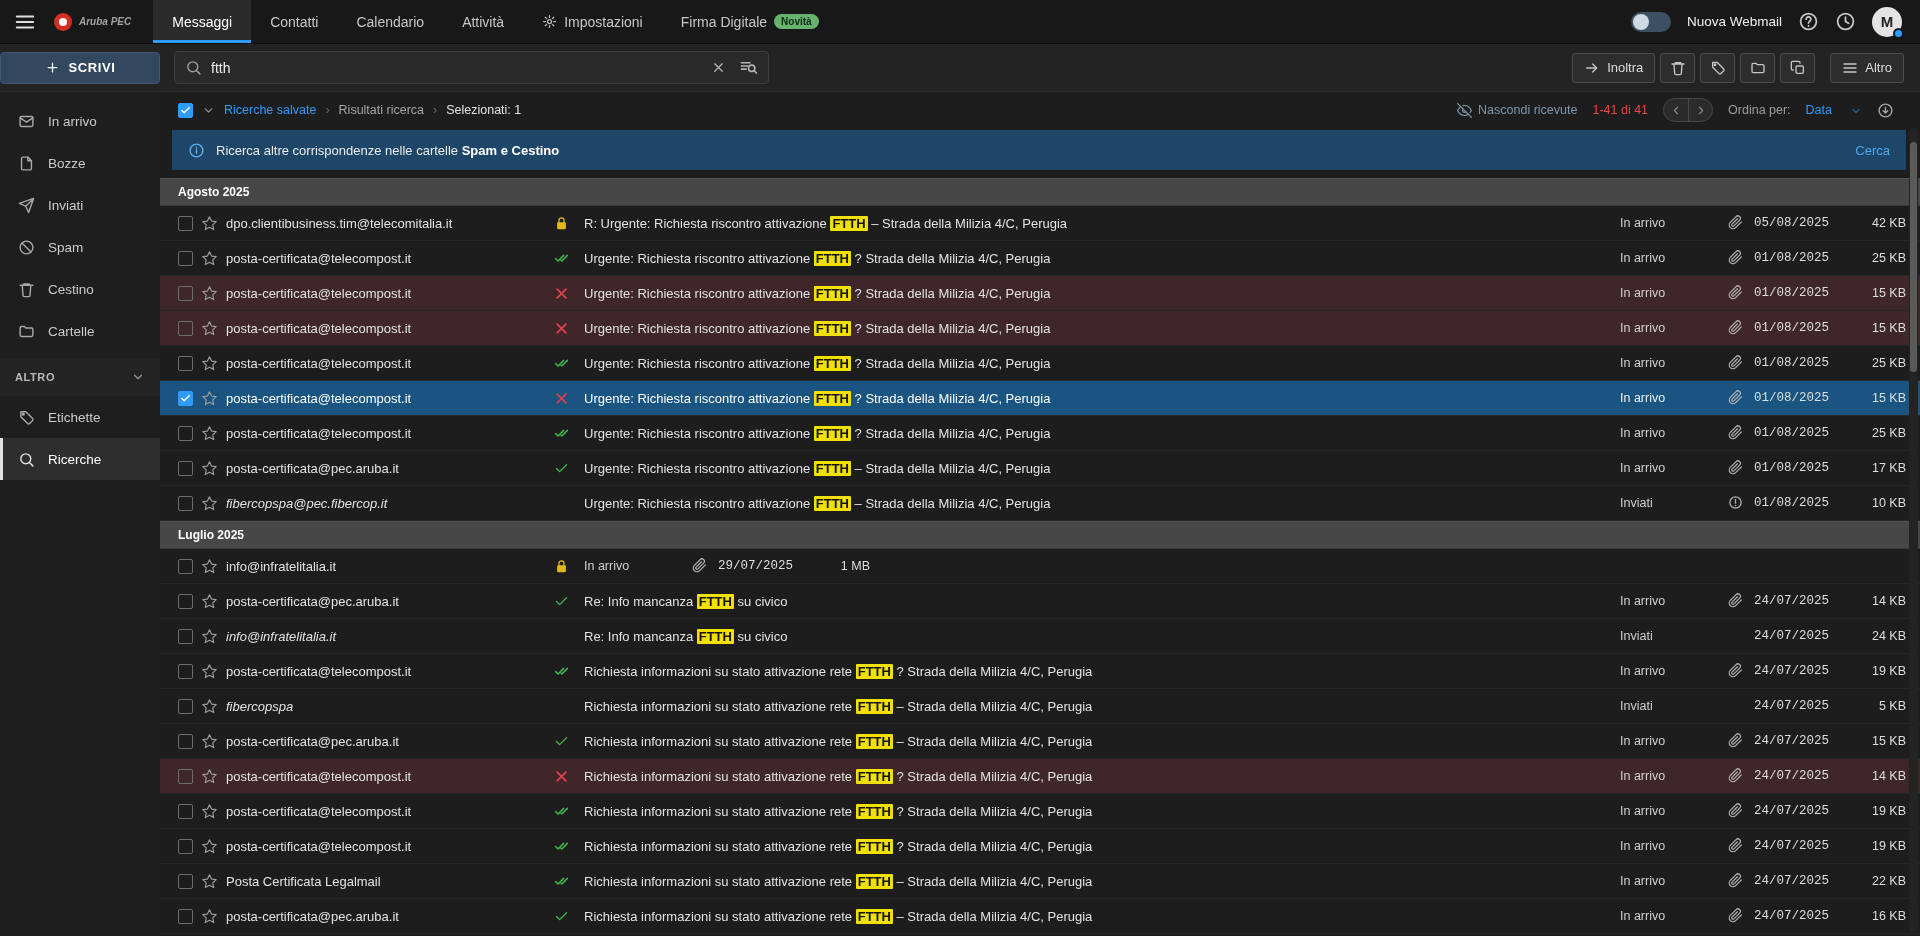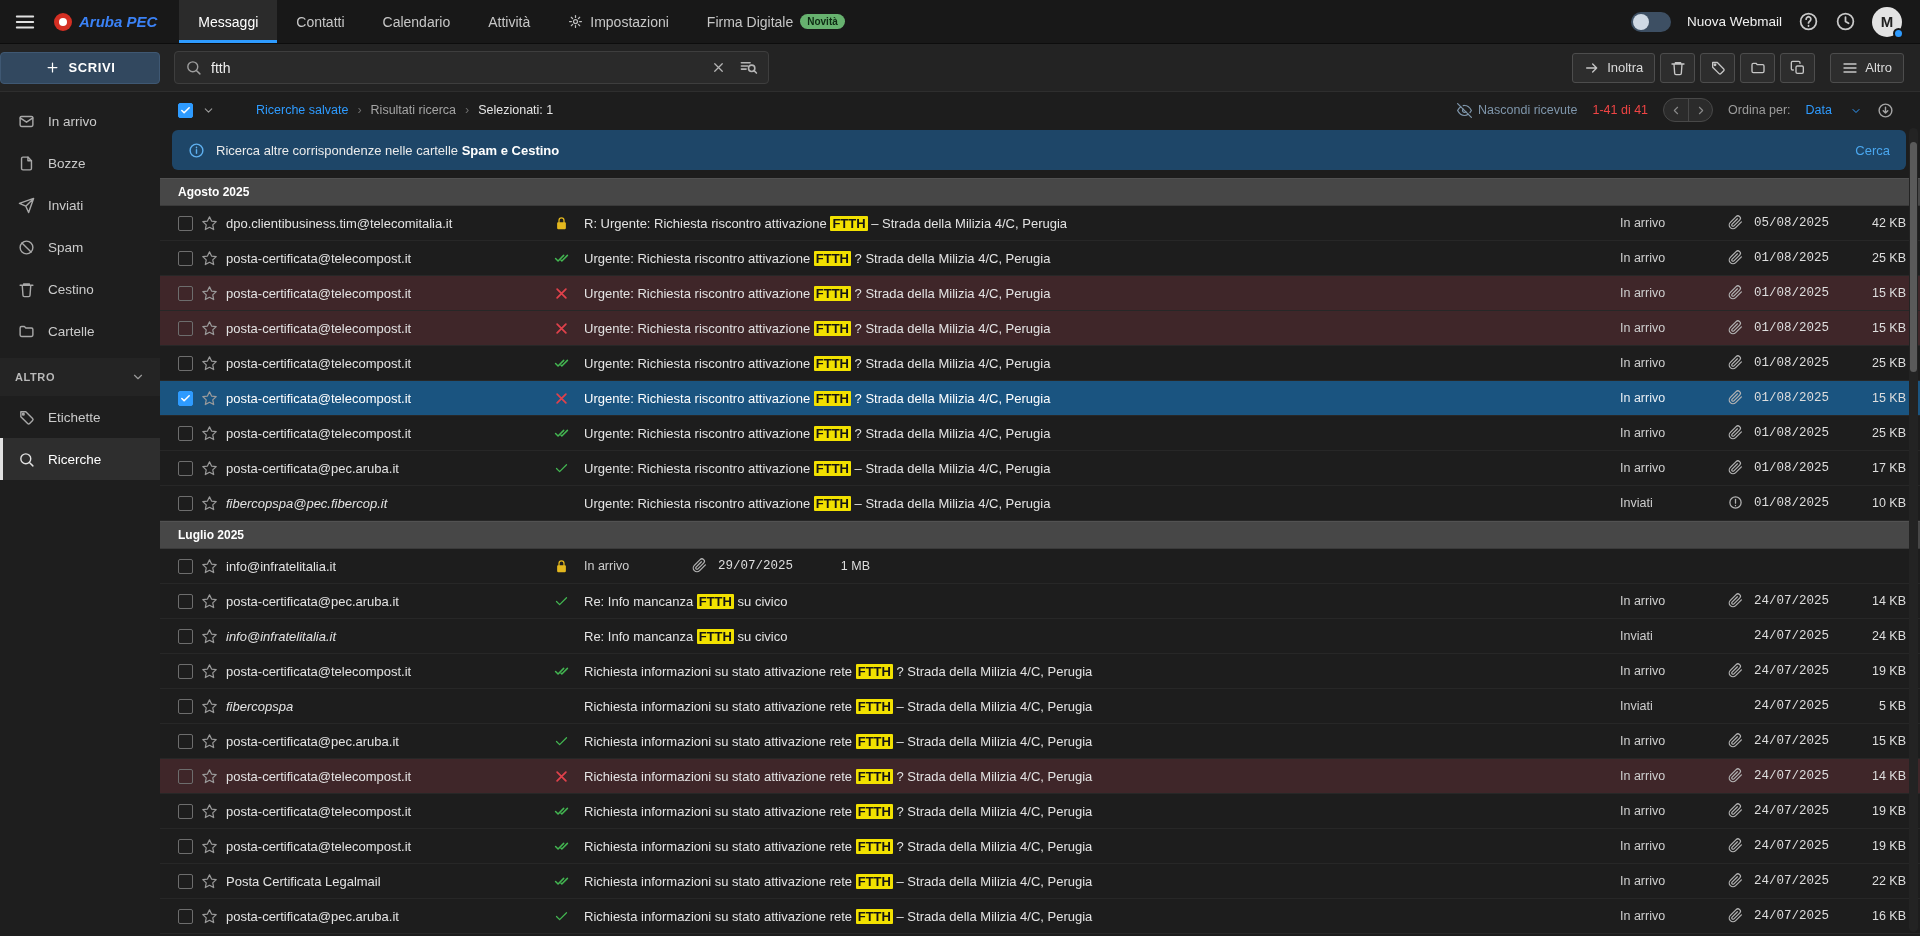--- a/index.html
+++ b/index.html
@@ -9,21 +9,21 @@
   .ic { display:inline-flex; align-items:center; justify-content:center; flex:none; }
   .ic svg { width:100%; height:100%; display:block; }
 
   
   .topbar { height:44px; background:#181818; display:flex; align-items:stretch; border-bottom:1px solid #0d0d0d; }
   .hamburger { width:50px; display:flex; align-items:center; justify-content:center; color:#e0e0e0; cursor:pointer; }
   .hamburger .ic { width:22px; height:22px; }
   .brand { display:flex; align-items:center; gap:7px; padding:0 22px 0 4px; }
   .brand-logo { width:18px; height:18px; border-radius:50%; background:#d42f23; position:relative; flex:none; }
   .brand-logo::after { content:""; position:absolute; left:5px; top:5px; width:8px; height:8px; border-radius:50%; background:#fff; }
-  .brand-name { color:#3b82f6; font-weight:bold; font-style:italic; font-size:15px; white-space:nowrap; }
+  .brand-name { color:#a3a3a3; font-weight:bold; font-style:italic; font-size:10px; white-space:nowrap; }
   .tabs { display:flex; align-items:stretch; }
   .tab { display:flex; align-items:center; gap:7px; padding:4px 19px; color:#c7c7c7; font-size:14px; cursor:pointer; position:relative; white-space:nowrap; }
   .tab.active { background:#2b2b2b; color:#fff; box-shadow:inset 0 -3px 0 #2e9bff; }
   .tab .ic { width:15px; height:15px; color:#bdbdbd; }
   .tab .badge { background:#67b26f; color:#10ued; color:#0e2b13; font-size:10px; font-weight:bold; padding:2px 7px; border-radius:9px; }
   .top-right { margin-left:auto; display:flex; align-items:center; gap:16px; padding-right:18px; }
   .toggle { width:40px; height:20px; border-radius:10px; background:#3d4f63; position:relative; cursor:pointer; flex:none; }
   .toggle .knob { position:absolute; left:2px; top:2px; width:16px; height:16px; border-radius:50%; background:#cfd9e4; }
   .toggle-label { color:#f0f0f0; font-size:13.5px; }
   .round-ic { width:21px; height:21px; color:#c9c9c9; cursor:pointer; }
@@ -78,21 +78,21 @@
   .range { color:#ef4444;text-align:right; }
   .pager { display:flex; border:1px solid #484848; border-radius:12px; background:#2b2b2b; overflow:hidden; }
   .pager .pbtn { width:24px; height:22px; display:flex; align-items:center; justify-content:center; color:#8a8a8a; cursor:pointer; }
   .pager .pbtn .ic { width:13px; height:13px; }
   .pager .pbtn + .pbtn { border-left:1px solid #484848; }
   .sort-label { color:#9c9c9c; }
   .sort-value { color:#2e9bff; display:flex; align-items:flex-end; gap:18px; cursor:pointer; }
   .sort-dir { width:17px; height:17px; color:#a5a5a5; cursor:pointer; }
 
   
-  .banner { margin:2px 14px 8px 12px; height:40px; background:#1e4668; border-radius:6px; display:flex; align-items:center; gap:11px; padding:0 16px; color:#ebebeb; font-size:13px; }
+  .banner { margin:2px 14px 8px 12px; height:40px; background:#1e4668; border-radius:0; display:flex; align-items:center; gap:11px; padding:0 16px; color:#ebebeb; font-size:13px; }
   .banner .ic { width:17px; height:17px; color:#5fb0ef; }
   .banner b { color:#fff; }
   .banner-action { margin-left:auto; color:#4aa7ef; cursor:pointer; }
 
   
   .list { flex:1; overflow:hidden; position:relative; }
   .group-h { height:28px; background:#474747; color:#fff; font-weight:bold; font-size:12px; display:flex; align-items:center; padding:0 18px; border-top:1px solid #525252; border-bottom:1px solid #3a3a3a; }
   .row { height:35px; display:flex; align-items:center; gap:8px; padding:0 14px 0 18px; border-bottom:1px solid #272727; cursor:pointer; color:#e3e3e3; }
   .row.err { background:#3f2629; }
   .row.sel { background:#1a5480; color:#fff; }
@@ -355,21 +355,21 @@
             <svg viewBox="0 0 24 24" fill="none" stroke="currentColor" stroke-width="3.4" stroke-linecap="round" stroke-linejoin="round">
               <polyline points="20 6 9 17 4 12"></polyline>
             </svg>
           </span>
         </span>
       <span class="ic caret">
           <svg viewBox="0 0 24 24" fill="none" stroke="currentColor" stroke-width="2" stroke-linecap="round" stroke-linejoin="round">
             <polyline points="6 9 12 15 18 9"></polyline>
           </svg>
         </span>
-      <span class="crumbs" style="display:flex;align-items:center;gap:9px;margin-left:32px;">
+      <span class="crumbs" style="display:flex;align-items:center;gap:9px;">
           <span class="crumb-link">Ricerche salvate</span>
           <span class="crumb-sep">›</span>
           <span class="crumb-dim">Risultati ricerca</span>
           <span class="crumb-sep">›</span>
           <span class="crumb-strong">Selezionati: 1</span>
         </span>
       <div class="listbar-right">
         <span class="hide-recv">
           <span class="ic">
               <svg viewBox="0 0 24 24" fill="none" stroke="currentColor" stroke-width="2" stroke-linecap="round" stroke-linejoin="round">

